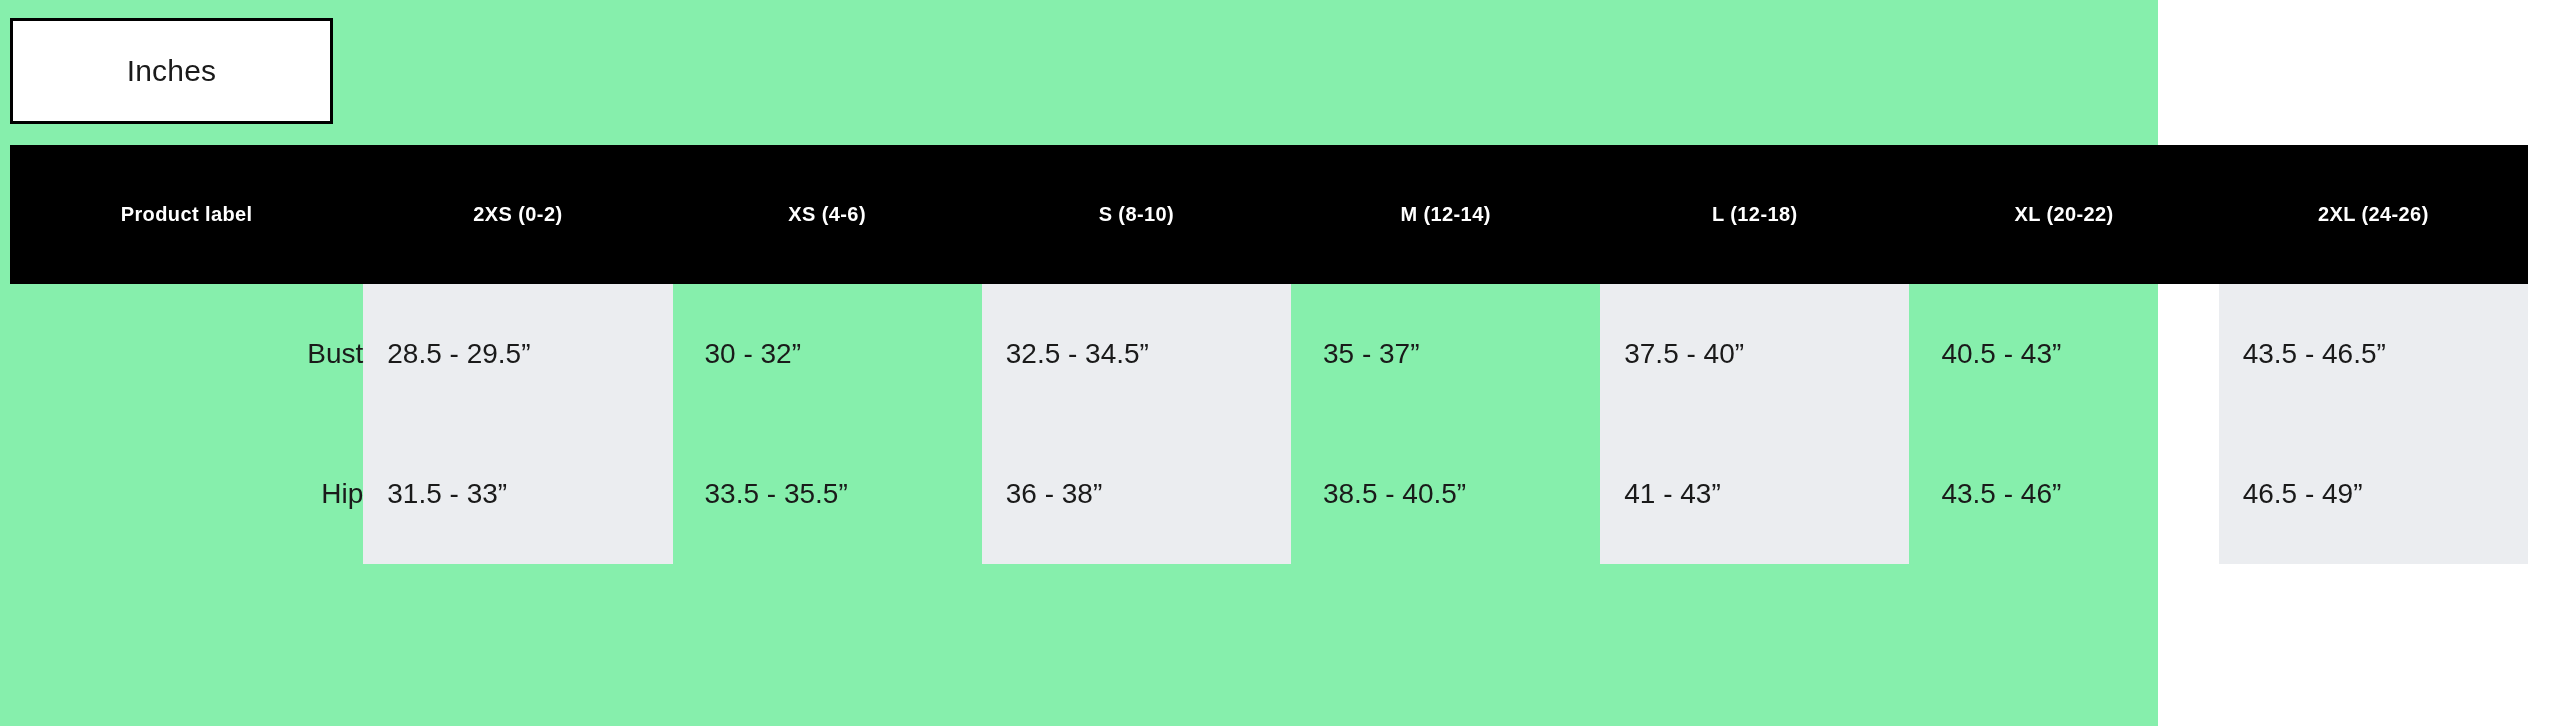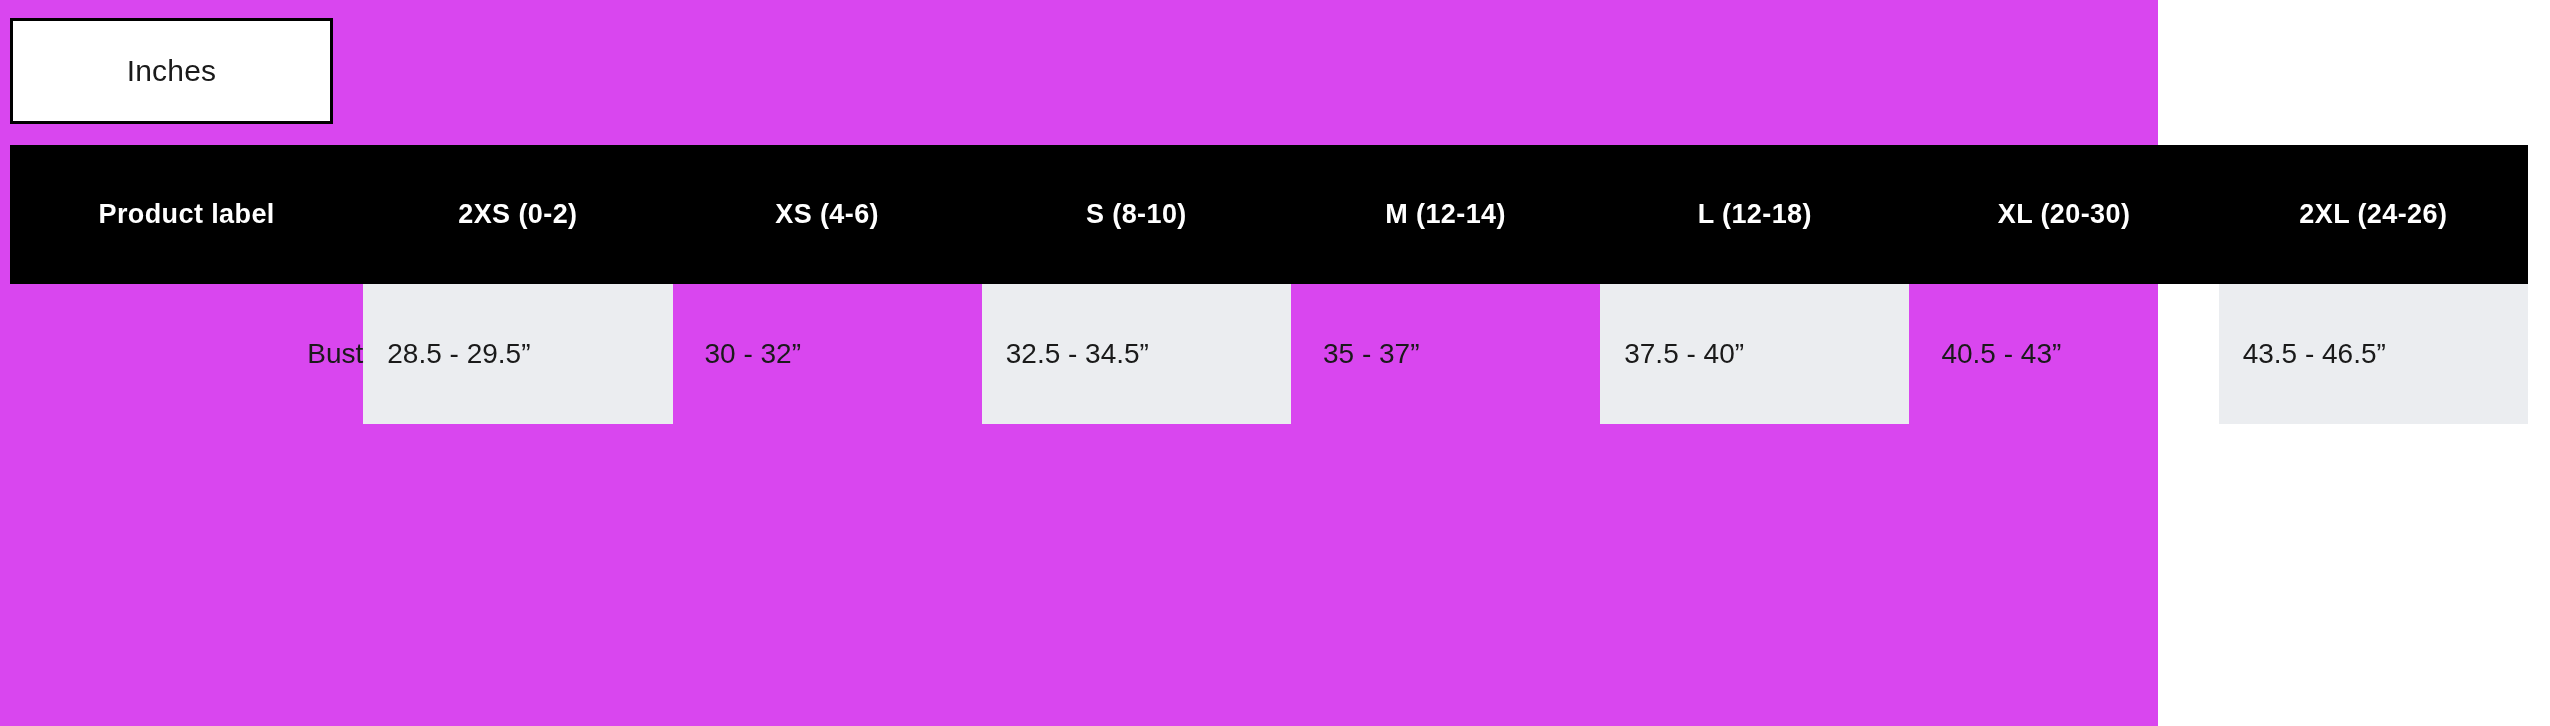--- a/index.html
+++ b/index.html
@@ -11,21 +11,21 @@
     width: 2550px;
     height: 726px;
     font-family: "Liberation Sans", sans-serif;
     -webkit-font-smoothing: antialiased;
     overflow: hidden;
   }
   #root {
     position: relative;
     width: 2158px;
     height: 726px;
-    background: #d946ef;
+    background: #86efac;
   }
 
   
   .tabs-bar {
     position: absolute;
     left: 10px;
     top: 18px;
     height: 106px;
     display: flex;
     align-items: stretch;
@@ -54,21 +54,21 @@
     width: 2518px;
     border-collapse: collapse;
     table-layout: fixed;
   }
   .size-table thead tr {
     background: #000000;
   }
   .size-table thead th {
     height: 139px;
     color: #ffffff;
-    font-size: 27px;
+    font-size: 20px;
     font-weight: 700;
     letter-spacing: 0.4px;
     text-align: center;
     vertical-align: middle;
     padding: 0;
     border: none;
     white-space: nowrap;
   }
   .size-table tbody td {
     height: 140px;
@@ -125,31 +125,41 @@
       <col class="col-size">
     </colgroup>
     <thead>
       <tr>
         <th>Product label</th>
         <th>2XS (0-2)</th>
         <th>XS (4-6)</th>
         <th>S (8-10)</th>
         <th>M (12-14)</th>
         <th>L (12-18)</th>
-        <th>XL (20-30)</th>
+        <th>XL (20-22)</th>
         <th>2XL (24-26)</th>
       </tr>
     </thead>
     <tbody>
       <tr>
         <td class="row-label">Bust</td>
         <td class="measure shaded">28.5 - 29.5”</td>
         <td class="measure">30 - 32”</td>
         <td class="measure shaded">32.5 - 34.5”</td>
         <td class="measure">35 - 37”</td>
         <td class="measure shaded">37.5 - 40”</td>
         <td class="measure">40.5 - 43”</td>
         <td class="measure shaded">43.5 - 46.5”</td>
       </tr>
+      <tr>
+        <td class="row-label">Hip</td>
+        <td class="measure shaded">31.5 - 33”</td>
+        <td class="measure">33.5 - 35.5”</td>
+        <td class="measure shaded">36 - 38”</td>
+        <td class="measure">38.5 - 40.5”</td>
+        <td class="measure shaded">41 - 43”</td>
+        <td class="measure">43.5 - 46”</td>
+        <td class="measure shaded">46.5 - 49”</td>
+      </tr>
     </tbody>
   </table>
 
 </div>
 
 </body></html>

